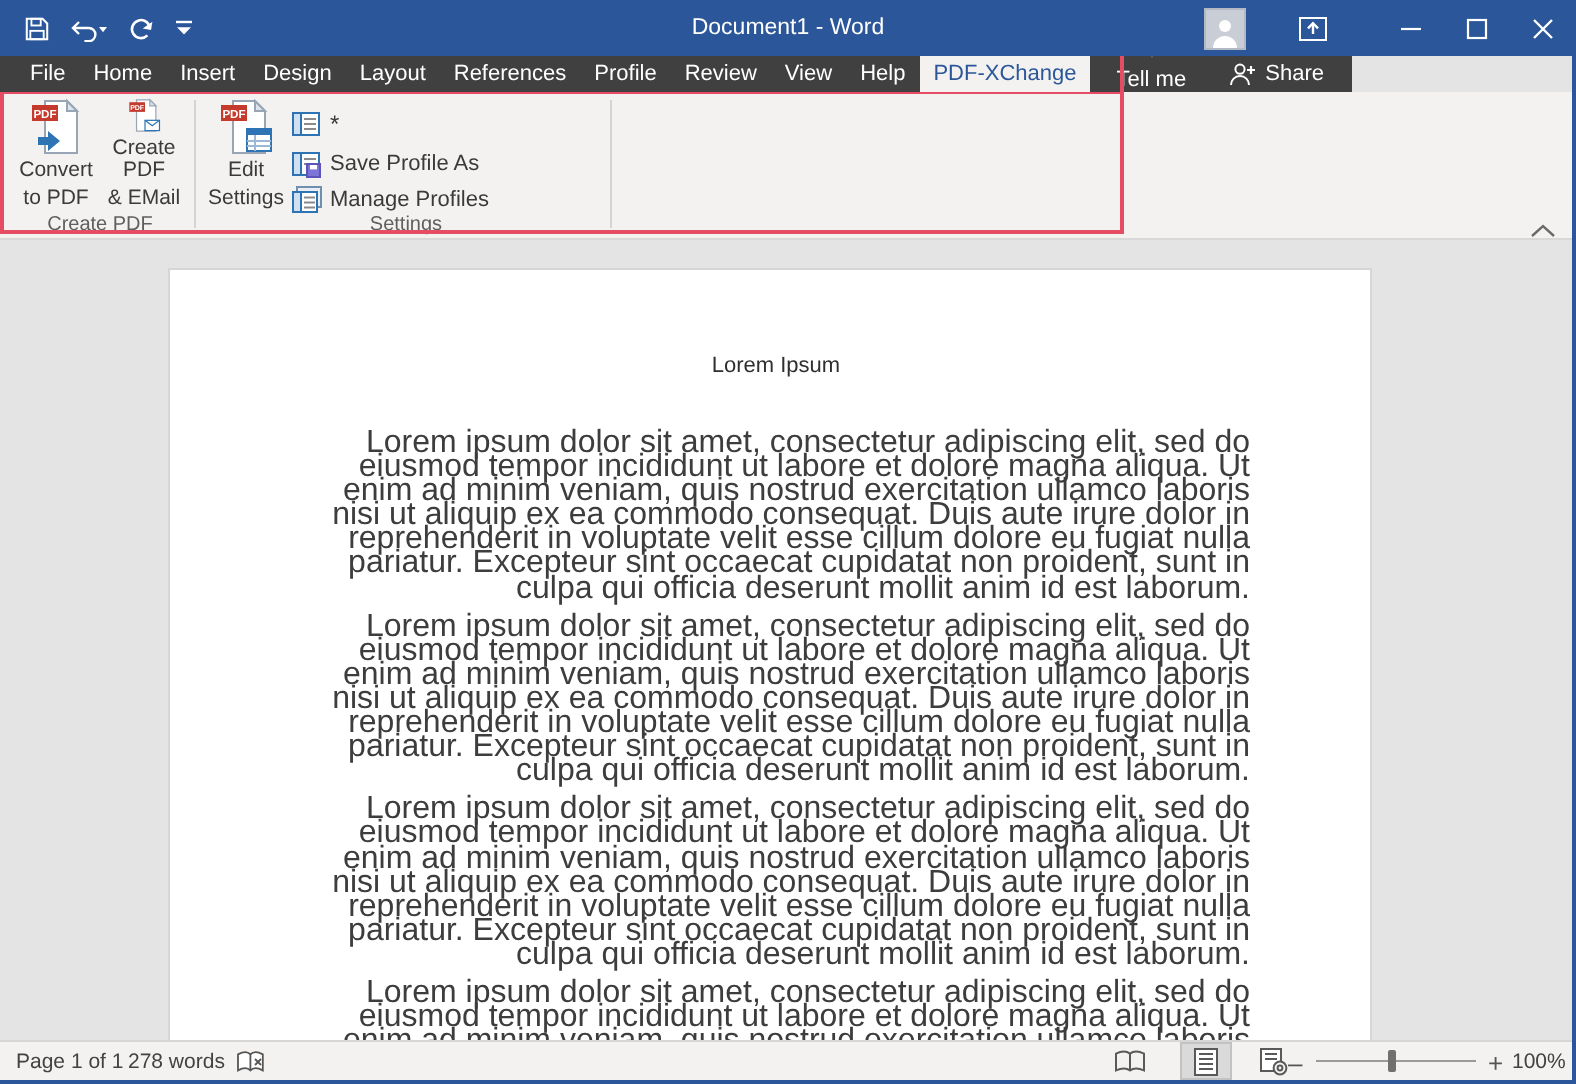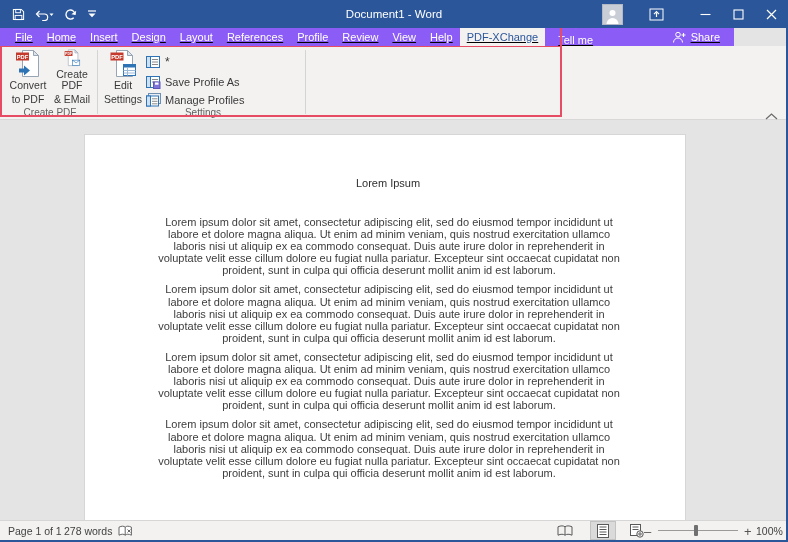--- a/index.html
+++ b/index.html
@@ -13,21 +13,21 @@
   #titlebar { position:absolute; left:0; top:0; width:788px; height:28px; background:#2b579a; }
   .qat { position:absolute; left:12px; top:0; height:28px; display:flex; align-items:center; gap:10px; }
   .qat-btn { display:flex; align-items:center; justify-content:center; height:22px; cursor:default; }
   .win-title { position:absolute; left:0; top:0; width:100%; height:28px; display:flex; align-items:center; justify-content:center;
                color:#ffffff; font-size:11.5px; pointer-events:none; }
   .tb-right { position:absolute; right:0; top:0; height:28px; display:flex; align-items:center; }
   .avatar { width:21px; height:21px; background:#c9ced6; border:1px solid #b2b9c4; display:flex; align-items:flex-end; justify-content:center; margin-right:18px; overflow:hidden;}
   .caption-btn { width:33px; height:28px; display:flex; align-items:center; justify-content:center; }
   .ribbon-opts { width:30px; height:28px; display:flex; align-items:center; justify-content:center; margin-right:18px; }
   
-  #tabrow { position:absolute; left:0; top:28px; width:734px; height:18px; background:#8b5cf6; display:flex; align-items:stretch; padding-left:8px; z-index:5;text-decoration:underline; }
+  #tabrow { position:absolute; left:0; top:28px; width:676px; height:18px; background:#404040; display:flex; align-items:stretch; padding-left:8px; z-index:5; }
   .rtab { display:flex; align-items:center; padding:0 7px; color:#ffffff; font-size:11px; white-space:nowrap; }
   .rtab.active { background:#f3f2f1; color:#2b579a; }
   .tellme { display:flex; align-items:center; gap:5px; color:#ffffff; font-size:11px; margin-left:13px;flex-direction:column; }
   .share { display:flex; align-items:center; gap:5px; color:#ffffff; font-size:11px; margin-left:auto; margin-right:14px; }
   
   #ribbon { position:absolute; left:0; top:46px; width:788px; height:74px; background:#f3f2f1; border-bottom:1px solid #d8d8d8; }
   .gsep { position:absolute; top:4px; height:64px; width:1px; background:#d4d4d4; }
   .gcaption { position:absolute; top:61px; font-size:10px; color:#5f5f5f; text-align:center; }
   .bigbtn { position:absolute; top:3px; width:46px; height:56px; display:flex; flex-direction:column; align-items:center; cursor:default; }
   .bigbtn .blbl { font-size:10.5px; line-height:11.5px; color:#3a3a3a; text-align:center; margin-top:2px; }
@@ -38,21 +38,21 @@
   .dd-chevron { position:absolute; right:6px; top:6px; }
   .collapse-ribbon { position:absolute; right:10px; top:60px; }
   
   .annotation-rect { position:absolute; left:0px; top:45px; width:562px; height:72px; border:2px solid #e64c63; z-index:4; pointer-events:none; }
   .annotation-vline { position:absolute; left:560px; top:28px; width:2px; height:19px; background:#e64c63; z-index:6; pointer-events:none; }
   
   #docarea { position:absolute; left:0; top:120px; width:786px; height:400px; background:#e4e4e4; overflow:hidden; }
   #page { position:absolute; left:84px; top:14px; width:602px; height:420px; background:#ffffff; border:1px solid #d6d6d6; border-bottom:none;
           padding:42px 64px 0 68px; }
   .doc-heading { font-size:11px; color:#2f2f2f; text-align:center; width:470px; line-height:13px; margin-bottom:26px; }
-  .doc-para { font-size:11px; line-height:12.1px; color:#3d3d3d; width:472px; margin-bottom:7px; text-align:center; }
+  .doc-para { font-size:16px; line-height:12.1px; color:#3d3d3d; width:472px; margin-bottom:7px; text-align:right; }
   
   #statusbar { position:absolute; left:0; top:520px; width:788px; height:20px; background:#f3f2f1; border-top:1px solid #d6d6d6;
                font-size:10.5px; color:#424242; }
   .sb-item { position:absolute; top:0; height:20px; display:flex; align-items:center; white-space:nowrap; cursor:default; }
   .viewbtn { position:absolute; top:0; width:26px; height:19px; display:flex; align-items:center; justify-content:center; }
   .viewbtn.pressed { background:#dadada; border:1px solid #c2c2c2; }
   .zoom-track { position:absolute; left:658px; top:9px; width:80px; height:1px; background:#9a9a9a; }
   .zoom-thumb { position:absolute; left:694px; top:4px; width:4px; height:11px; background:#707070; border-radius:1px; }
   .zoom-sign { font-size:13px; color:#555; }
   

